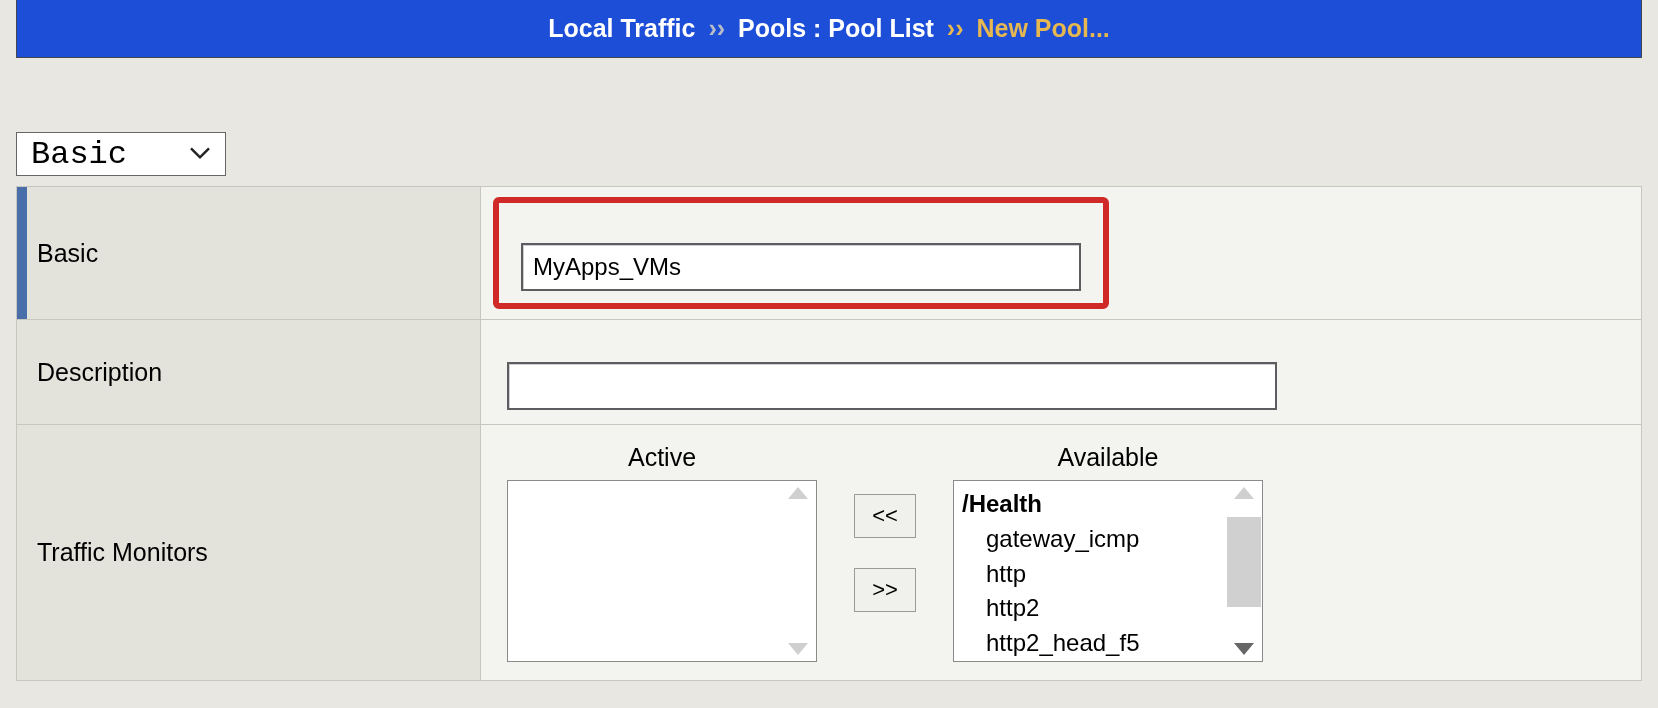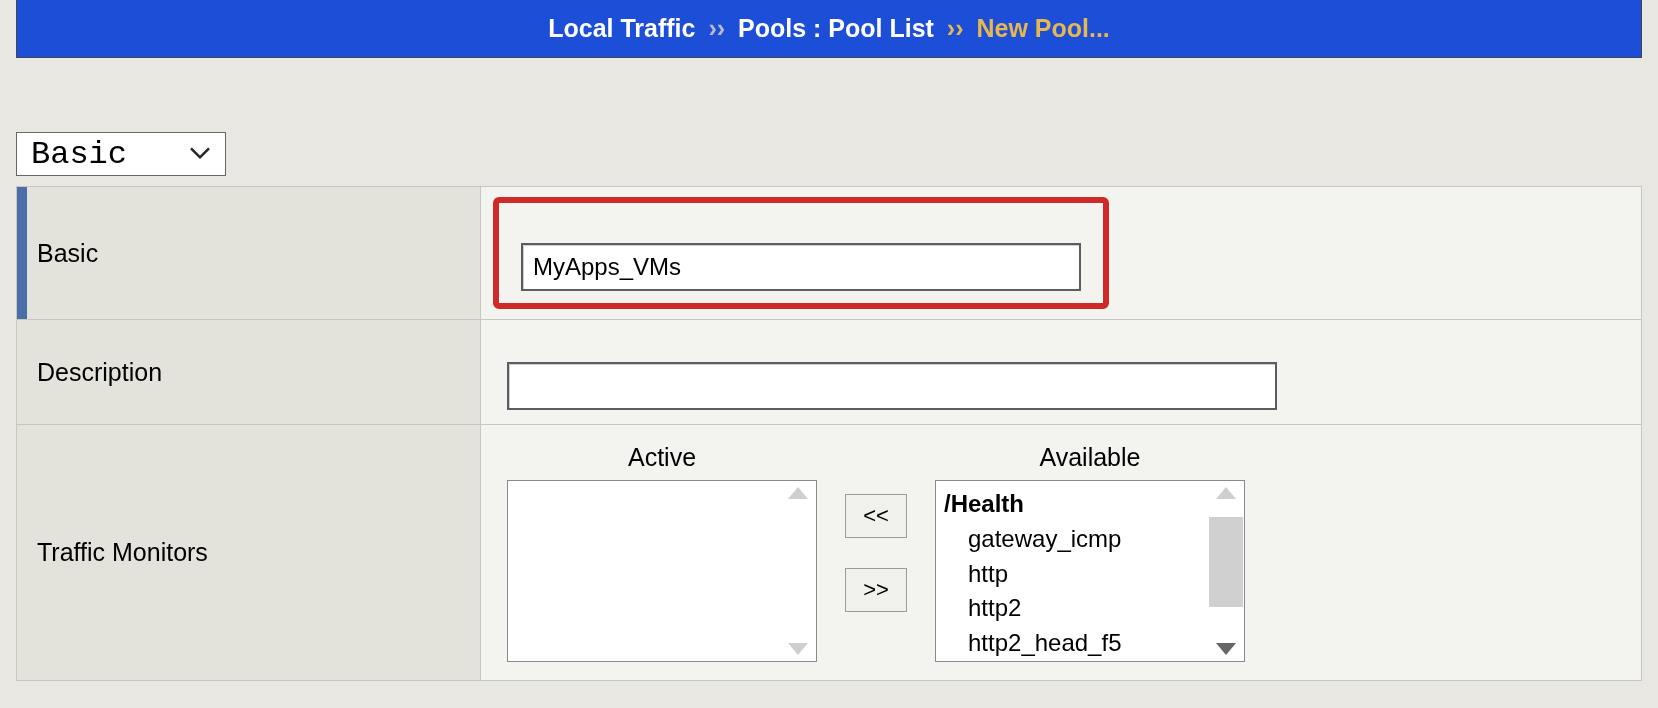--- a/index.html
+++ b/index.html
@@ -115,21 +115,21 @@
     border: 6px solid #cf2a27;
     border-radius: 6px;
     padding: 12px 22px 12px 22px;
     display: inline-block;
     margin: -4px 0 -4px -14px;
   }
 
   .monitors-wrap {
     display: flex;
     align-items: stretch;
-    gap: 28px;
+    gap: 37px;
     padding: 4px 0;
   }
   .monitors-col {
     display: flex;
     flex-direction: column;
     width: 310px;
   }
   .monitors-col .col-title {
     text-align: center;
     font-size: 25px;

